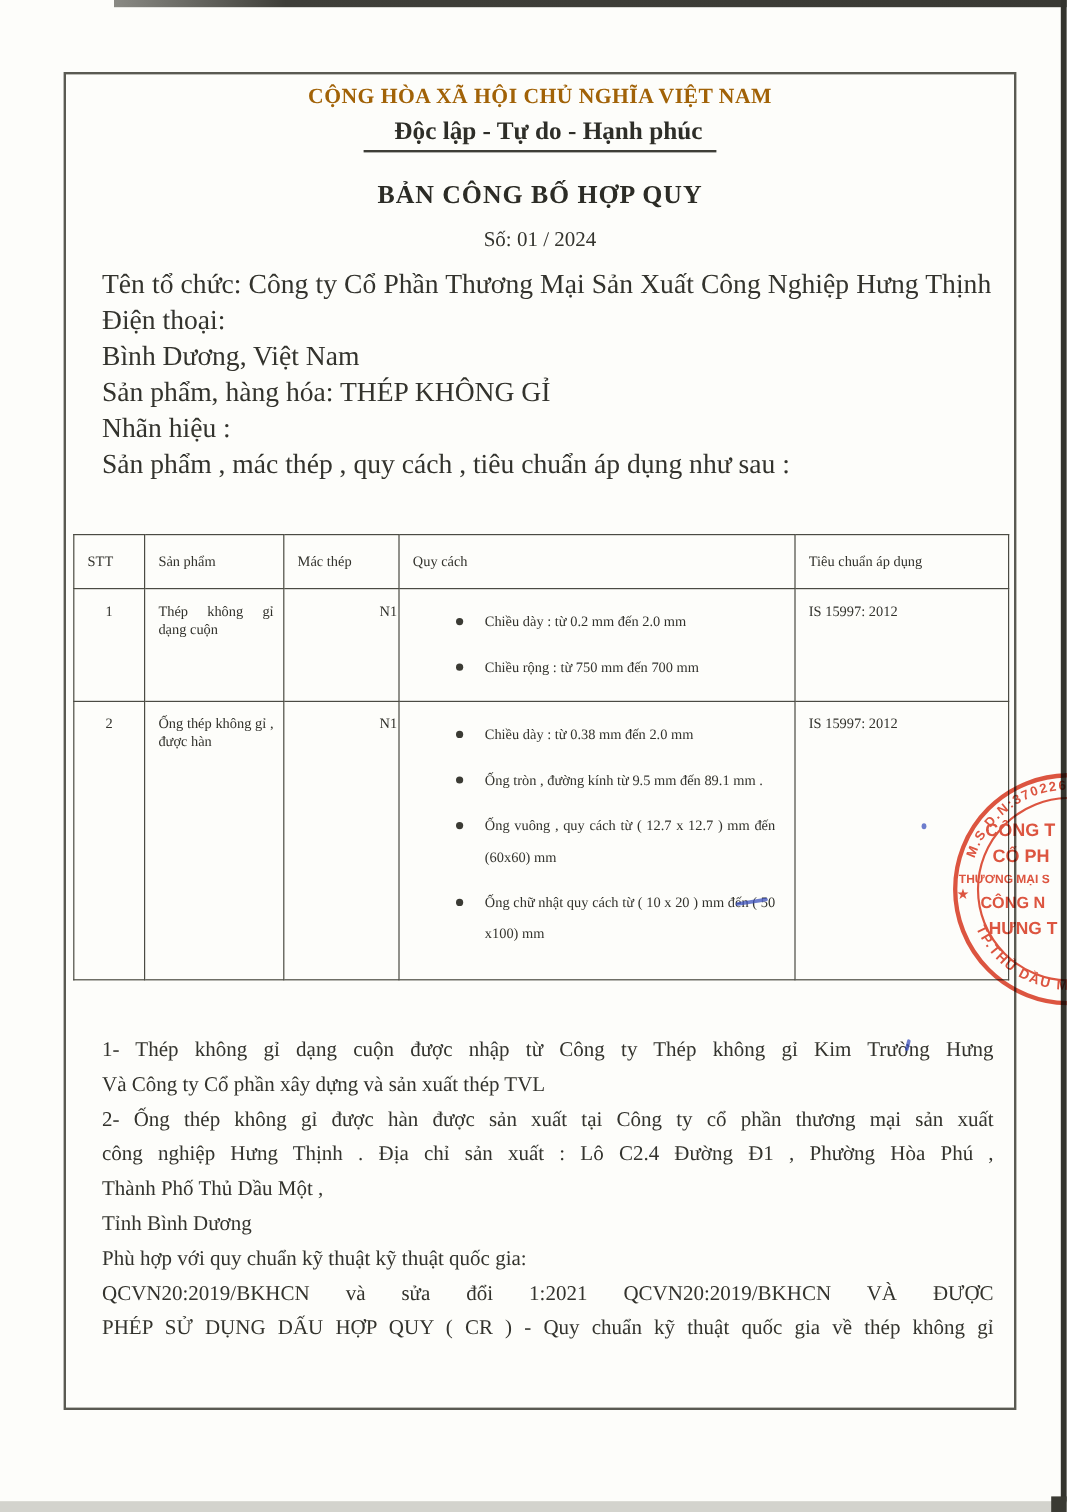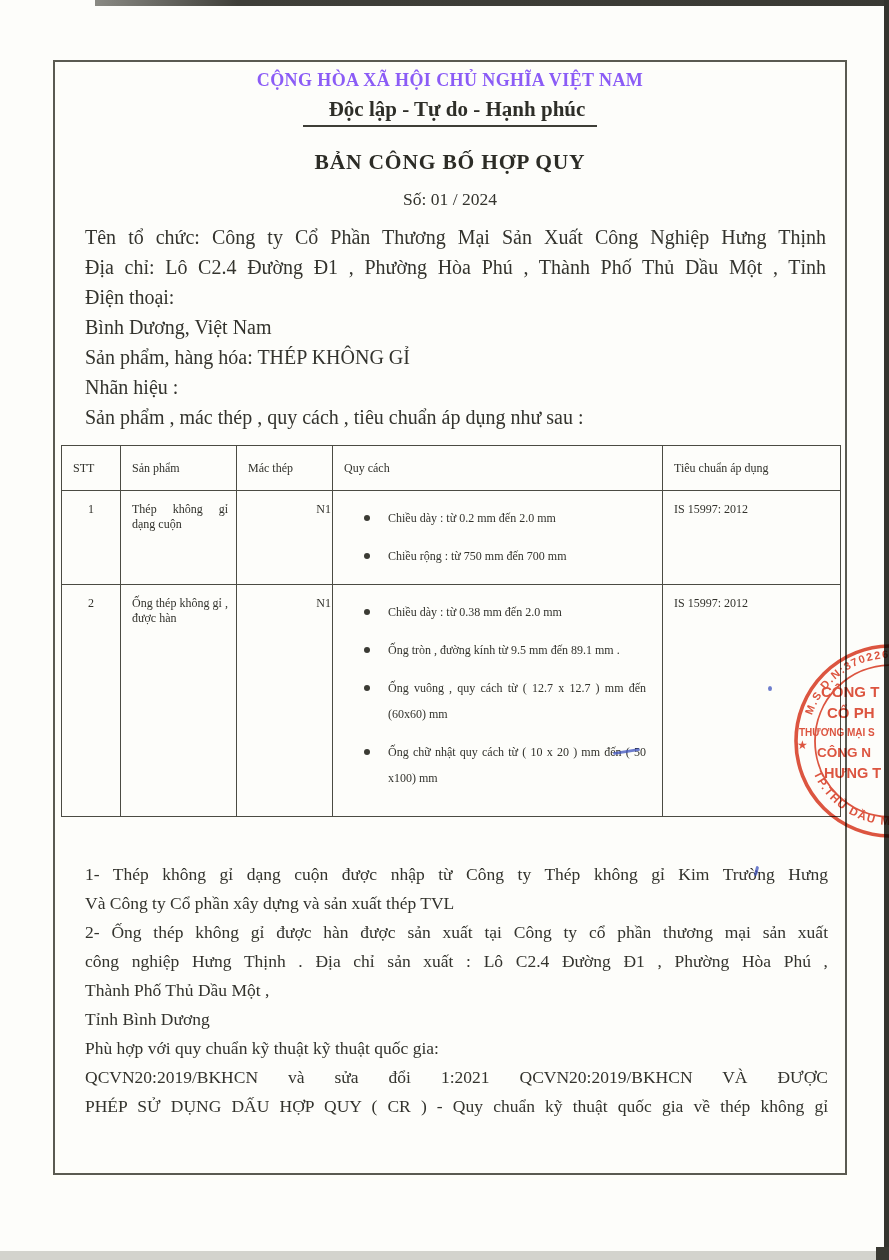--- a/index.html
+++ b/index.html
@@ -15,44 +15,44 @@
   .scan-top{position:absolute;left:95px;top:0;width:794px;height:6px;
     background:linear-gradient(to right,#8a8a84,#3f3f39 18%,#3a3a34);}
   .scan-right{position:absolute;left:884px;top:0;width:5px;height:1252px;background:#34342e;}
   .scan-bottom{position:absolute;left:0;top:1251px;width:889px;height:9px;background:#d3d3cd;}
   .scan-corner{position:absolute;left:876px;top:1247px;width:13px;height:13px;background:#3a3a33;}
 
   .border-box{position:absolute;left:53px;top:60px;width:790px;height:1111px;
     border:2px solid #5a5a52;background:transparent;}
 
   .centered{position:absolute;left:53px;width:794px;text-align:center;}
-  .nat-title{top:70px;font-size:18px;font-weight:bold;letter-spacing:.4px;color:#8b5cf6;}
+  .nat-title{top:70px;font-size:18px;font-weight:bold;letter-spacing:.4px;color:#a16207;}
   .motto-wrap{top:97px;}
   .motto{display:inline-block;font-size:21px;font-weight:bold;color:#2e2e28;
     padding:0 12px 3px 26px;border-bottom:2.5px solid #3e3e37;}
   .doc-title{top:150px;font-size:21.5px;font-weight:bold;letter-spacing:.8px;color:#2c2c26;}
   .doc-number{top:189px;font-size:17.5px;}
 
-  .info{position:absolute;left:85px;top:222px;width:741px;font-size:20px;line-height:30px;}
+  .info{position:absolute;left:85px;top:222px;width:741px;font-size:23px;line-height:30px;}
   .info p{margin:0;}
   .stretch{text-align:justify;text-align-last:justify;}
   .mt6{margin-top:6px;}
   .mt4{margin-top:4px;}
   .bold{font-weight:normal;}
 
   
   table.spec{position:absolute;left:61px;top:445px;width:779px;border-collapse:collapse;
     table-layout:fixed;font-size:12px;color:#32322c;}
   table.spec th,table.spec td{border:1.6px solid #4b4b43;font-weight:normal;}
   table.spec th{height:44px;text-align:left;padding:0 4px 0 11px;vertical-align:middle;}
   th.c-stt{text-align:center;padding:0;}
   td.stt{text-align:center;vertical-align:top;padding-top:11px;}
   td.sp{vertical-align:top;padding:11px 8px 0 11px;text-align:justify;}
   td.mac{text-align:right;vertical-align:top;padding-top:11px;}
-  td.qc{vertical-align:top;padding:4px 16px 0 24px;}
+  td.qc{vertical-align:top;padding:4px 16px 0 40px;}
   td.tc{vertical-align:top;padding:11px 6px 0 11px;}
   td.qc ul{margin:0;padding:0;list-style:none;}
   td.qc li{position:relative;margin:10px 0 12px;padding-left:31px;
     text-align:justify;line-height:26px;}
   td.qc li::before{content:"";position:absolute;left:7px;top:10px;width:6px;height:6px;
     border-radius:50%;background:#3b3b34;}
   tr.r1{height:94px;}
   tr.r2{height:232px;}
 
   
@@ -89,21 +89,20 @@
 
   <div class="centered nat-title">CỘNG HÒA XÃ HỘI CHỦ NGHĨA VIỆT NAM</div>
   <div class="centered motto-wrap">
     <span class="motto">Độc lập - Tự do - Hạnh phúc</span>
   </div>
   <div class="centered doc-title">BẢN CÔNG BỐ HỢP QUY</div>
   <div class="centered doc-number">Số: 01 / 2024</div>
 
   <div class="info">
     <p class="stretch">Tên tổ chức: Công ty Cổ Phần Thương Mại Sản Xuất Công Nghiệp Hưng Thịnh</p>
-    <p class="stretch">Địa chỉ: Lô C2.4 Đường Đ1 , Phường Hòa Phú , Thành Phố Thủ Dầu Một , Tỉnh</p>
     <p>Điện thoại:</p>
     <p>Bình Dương, Việt Nam</p>
     <p class="mt6"><span>Sản phẩm, hàng hóa: </span><span class="bold">THÉP KHÔNG GỈ</span></p>
     <p>Nhãn hiệu :</p>
     <p class="mt4">Sản phẩm , mác thép , quy cách , tiêu chuẩn áp dụng như sau :</p>
   </div>
 
   <table class="spec">
     <colgroup>
       <col style="width:59px">

